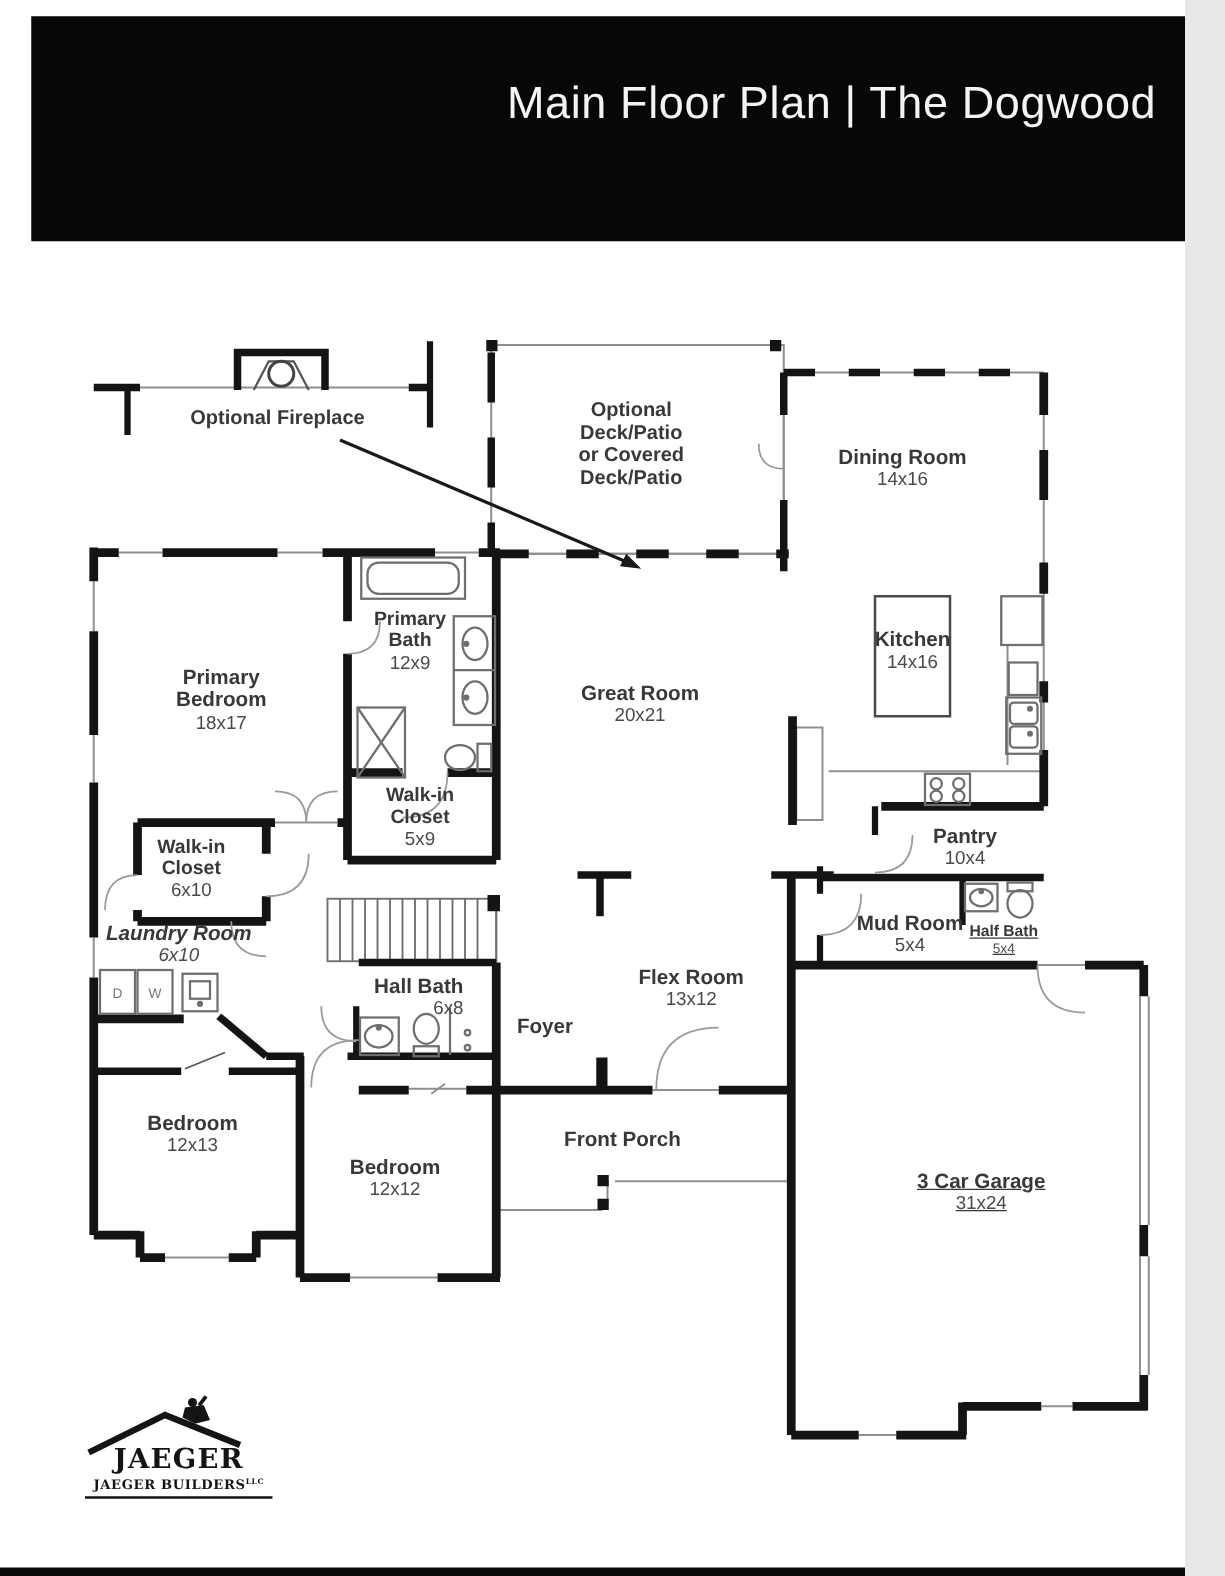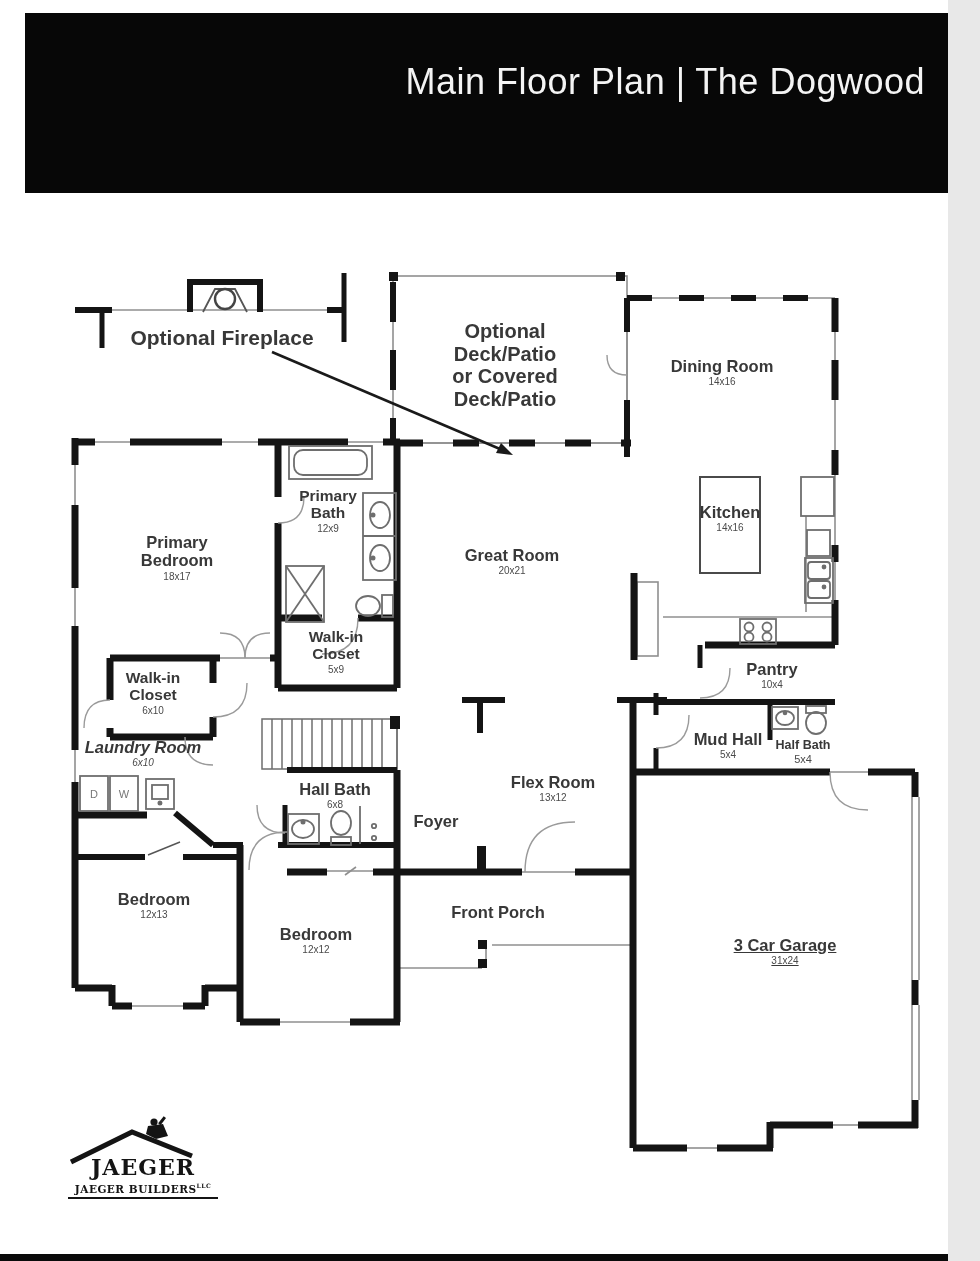--- a/index.html
+++ b/index.html
@@ -9,22 +9,22 @@
   #header{position:absolute;left:25px;top:13px;width:930px;height:180px;background:#070707;}
   #title{position:absolute;right:30px;top:48px;color:#f4f4f4;font-size:36px;font-weight:400;
          letter-spacing:0.5px;white-space:nowrap;}
   
   #footbar{position:absolute;left:0;bottom:0;width:980px;height:7px;background:#0a0a0a;}
   
   #plan{position:absolute;left:0;top:0;width:980px;height:1261px;}
   
   .rl{position:absolute;transform:translateX(-50%);text-align:center;color:#383838;
       font-weight:700;font-size:16.5px;line-height:1.12;white-space:nowrap;}
-  .rl .dims{display:block;font-weight:400;font-size:10px;color:#4a4a4a;margin-top:1px;}
-  .rl.small{font-size:12.5px;}
+  .rl .dims{display:block;font-weight:400;font-size:15px;color:#4a4a4a;margin-top:1px;}
+  .rl.small{font-size:12.5px;text-decoration:underline;}
   .rl.small .dims{font-size:11px;}
   .rl.mid{font-size:15.5px;}
   
   #logo{position:absolute;left:68px;top:1112px;width:150px;height:100px;}
   #logo .brand{position:absolute;left:0;top:42px;width:150px;text-align:center;
       font-family:"DejaVu Serif", serif;font-weight:700;font-size:22px;color:#141414;letter-spacing:1px;}
   #logo .sub{position:absolute;left:0;top:70px;width:150px;text-align:center;
       font-family:"DejaVu Serif", serif;font-weight:700;font-size:10.5px;color:#141414;
       letter-spacing:0.5px;border-bottom:2px solid #141414;padding-bottom:2px;}
   #logo .sub .llc{font-size:6px;vertical-align:super;}
@@ -241,25 +241,25 @@
       <path d="M257 805 Q257 833 285 833"></path>
       <path d="M700 698 Q730 698 730 668"></path>
       <path d="M656 748 Q689 748 689 715"></path>
       <path d="M830 772 Q830 810 868 810"></path>
       <path d="M525 872 Q525 822 575 822"></path>
       <path d="M627 375 Q607 375 607 355"></path>
       <path d="M185 737 Q185 765 213 765"></path>
     </g>
   </svg>
 
-  <div class="rl" style="left:222px;top:326px;font-size:21px;">
+  <div class="rl" style="left:222px;top:326px;font-size:16px;">
     <span>Optional Fireplace</span>
   </div>
 
-  <div class="rl" style="left:505px;top:320px;font-size:20px;line-height:1.13;">
+  <div class="rl" style="left:505px;top:320px;font-size:16px;line-height:1.13;">
     <span style="display:block">Optional</span>
     <span style="display:block">Deck/Patio</span>
     <span style="display:block">or Covered</span>
     <span style="display:block">Deck/Patio</span>
   </div>
 
   <div class="rl" style="left:722px;top:357px;">
     <span>Dining Room</span>
     <span class="dims">14x16</span>
   </div>
@@ -296,32 +296,32 @@
     <span style="display:block">Walk-in</span>
     <span style="display:block">Closet</span>
     <span class="dims">6x10</span>
   </div>
 
   <div class="rl" style="left:143px;top:738px;font-style:italic;">
     <span>Laundry Room</span>
     <span class="dims">6x10</span>
   </div>
 
-  <div class="rl" style="left:335px;top:780px;">
+  <div class="rl" style="left:335px;top:780px;text-align:right;">
     <span>Hall Bath</span>
     <span class="dims">6x8</span>
   </div>
 
   <div class="rl" style="left:772px;top:660px;">
     <span>Pantry</span>
     <span class="dims">10x4</span>
   </div>
 
   <div class="rl" style="left:728px;top:730px;">
-    <span>Mud Hall</span>
+    <span>Mud Room</span>
     <span class="dims">5x4</span>
   </div>
 
   <div class="rl small" style="left:803px;top:738px;">
     <span>Half Bath</span>
     <span class="dims">5x4</span>
   </div>
 
   <div class="rl" style="left:553px;top:773px;">
     <span>Flex Room</span>

